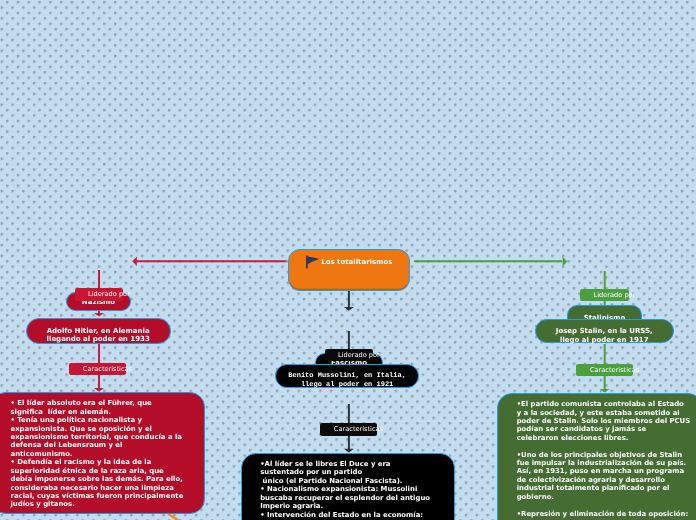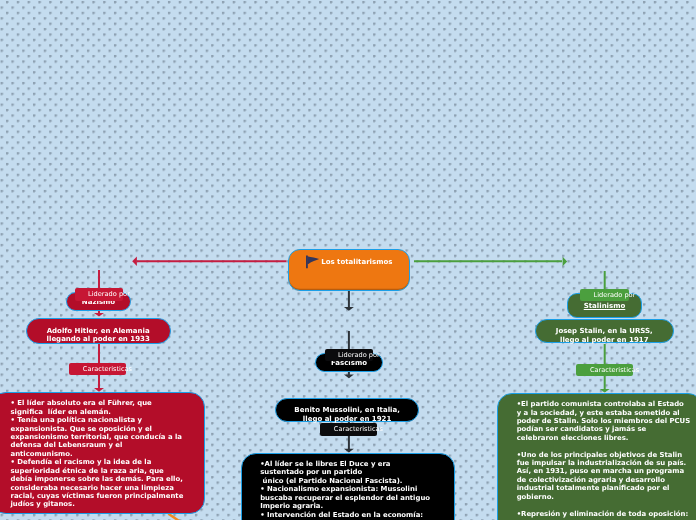--- a/index.html
+++ b/index.html
@@ -51,25 +51,25 @@
 
   
   [data-name="node-nazismo-title"]{left:66px;top:251px;width:65px;height:19px;}
   [data-name="tag-nazismo-liderado-por"]{left:74.7px;top:288.3px;width:48.6px;height:12.3px;}
   [data-name="node-nazismo-leader"]{left:25.7px;top:318.1px;width:145px;height:25.5px;}
   [data-name="tag-nazismo-caracteristicas"]{left:69.3px;top:362.9px;width:56.3px;height:12.3px;}
   [data-name="panel-nazismo-caracteristicas"]{left:-9px;top:392.2px;width:214.3px;height:122px;}
 
   [data-name="node-fascismo-title"]{left:315px;top:312px;width:68px;height:19px;}
   [data-name="tag-fascismo-liderado-por"]{left:324.6px;top:348.8px;width:48.6px;height:12.3px;}
-  [data-name="node-fascismo-leader"]{left:275.1px;top:398px;width:144px;height:24px;}
+  [data-name="node-fascismo-leader"]{left:275.1px;top:364px;width:144px;height:24px;font-family:Liberation Mono, monospace;}
   [data-name="tag-fascismo-caracteristicas"]{left:320.3px;top:423.3px;width:56.3px;height:12.3px;}
   [data-name="panel-fascismo-caracteristicas"]{left:240.7px;top:452.8px;width:214.8px;height:110px;}
 
-  [data-name="node-stalinismo-title"]{left:567px;top:252px;width:75px;height:25px;text-decoration:underline;}
+  [data-name="node-stalinismo-title"]{left:567px;top:264px;width:75px;height:25px;}
   [data-name="tag-stalinismo-liderado-por"]{left:580.2px;top:288.9px;width:48.6px;height:12.3px;}
   [data-name="node-stalinismo-leader"]{left:534.7px;top:318.7px;width:139.2px;height:24.8px;}
   [data-name="tag-stalinismo-caracteristicas"]{left:576.4px;top:363.9px;width:56.3px;height:12.3px;}
   [data-name="panel-stalinismo-caracteristicas"]{left:497.2px;top:392.9px;width:206px;height:150px;}
 
   .panel .lines{padding:6.2px 0 0 18.5px;}
 </style>
 </head>
 <body>
 

